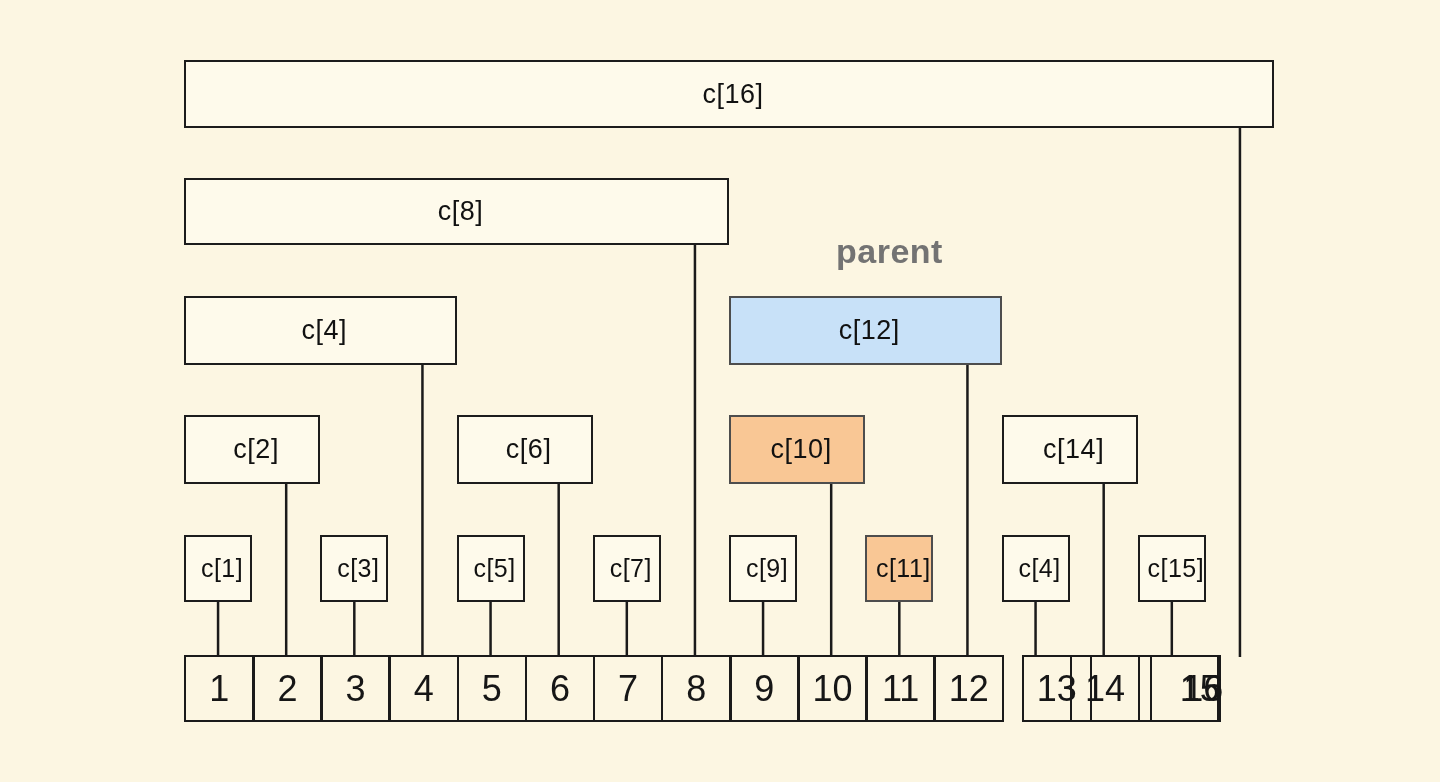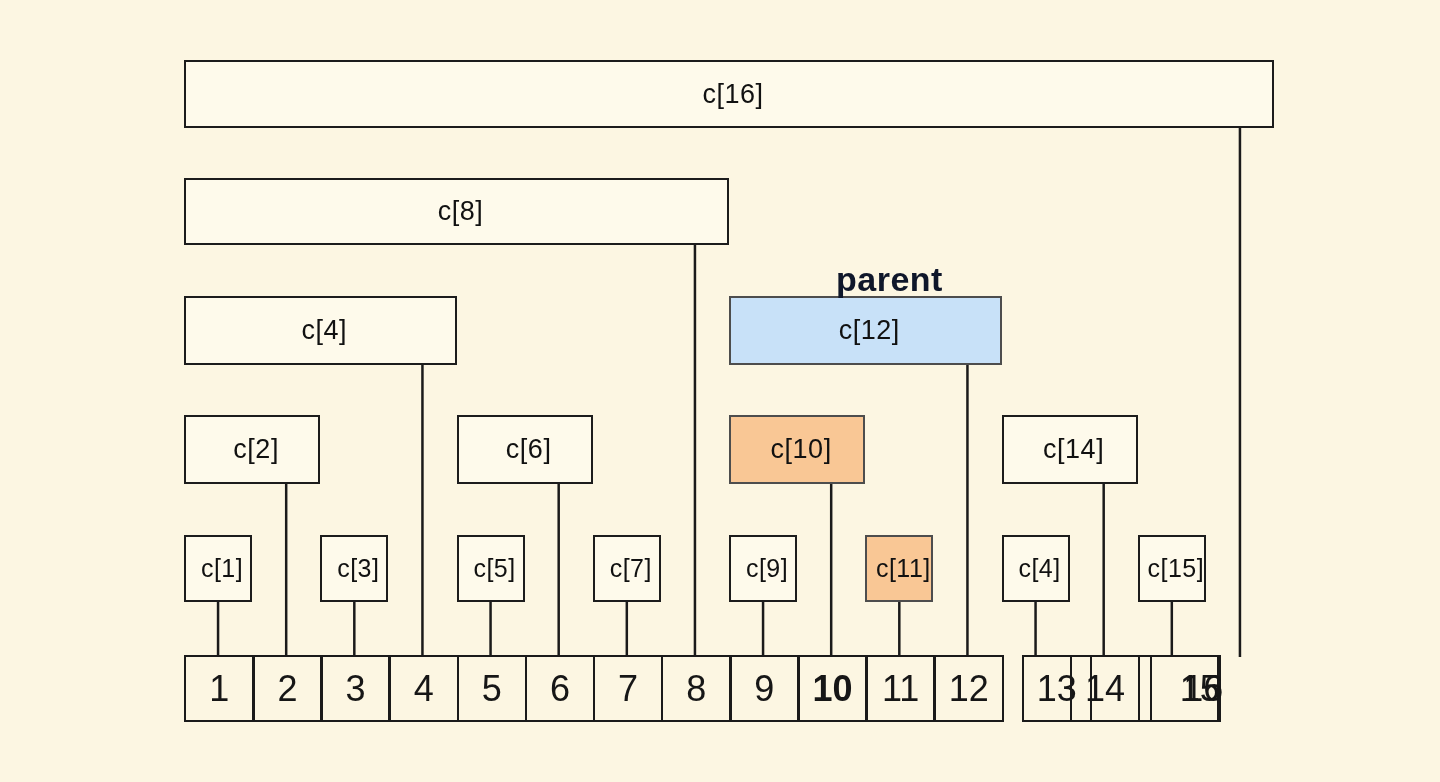--- a/index.html
+++ b/index.html
@@ -80,22 +80,22 @@
   <div id="cells-layer">
       <div class="cell" style="left: 184px; top: 655px; width: 70.625px; height: 67px;">1</div>
       <div class="cell" style="left: 252.125px; top: 655px; width: 70.625px; height: 67px;">2</div>
       <div class="cell" style="left: 320.25px; top: 655px; width: 70.625px; height: 67px;">3</div>
       <div class="cell" style="left: 388.375px; top: 655px; width: 70.625px; height: 67px;">4</div>
       <div class="cell" style="left: 456.5px; top: 655px; width: 70.625px; height: 67px;">5</div>
       <div class="cell" style="left: 524.625px; top: 655px; width: 70.625px; height: 67px;">6</div>
       <div class="cell" style="left: 592.75px; top: 655px; width: 70.625px; height: 67px;">7</div>
       <div class="cell" style="left: 660.875px; top: 655px; width: 70.625px; height: 67px;">8</div>
       <div class="cell" style="left: 729px; top: 655px; width: 70.625px; height: 67px;">9</div>
-      <div class="cell" style="left: 797.125px; top: 655px; width: 70.625px; height: 67px; font-weight: bold;">10</div>
+      <div class="cell" style="left: 797.125px; top: 655px; width: 70.625px; height: 67px;">10</div>
       <div class="cell" style="left: 865.25px; top: 655px; width: 70.625px; height: 67px;">11</div>
       <div class="cell" style="left: 933.375px; top: 655px; width: 70.625px; height: 67px;">12</div>
       <div class="cell" style="left: 1001.5px; top: 655px; width: 70.625px; height: 67px; margin-left: 20px;">13</div>
       <div class="cell" style="left: 1069.62px; top: 655px; width: 70.625px; height: 67px;">14</div>
       <div class="cell" style="left: 1137.75px; top: 655px; width: 81px; height: 67px; padding-left: 43px;">15</div>
       <div class="cell" style="left: 1150px; top: 655px; width: 70.625px; height: 67px; padding-left: 36px;">16</div>
     </div>
-  <div class="annotation" id="parent-label" style="left: 836px; top: 260px; color: #0f172a;">parent</div>
+  <div class="annotation" id="parent-label" style="left: 836px; top: 232px; color: #737373;">parent</div>
 </div>
 
 </body></html>

